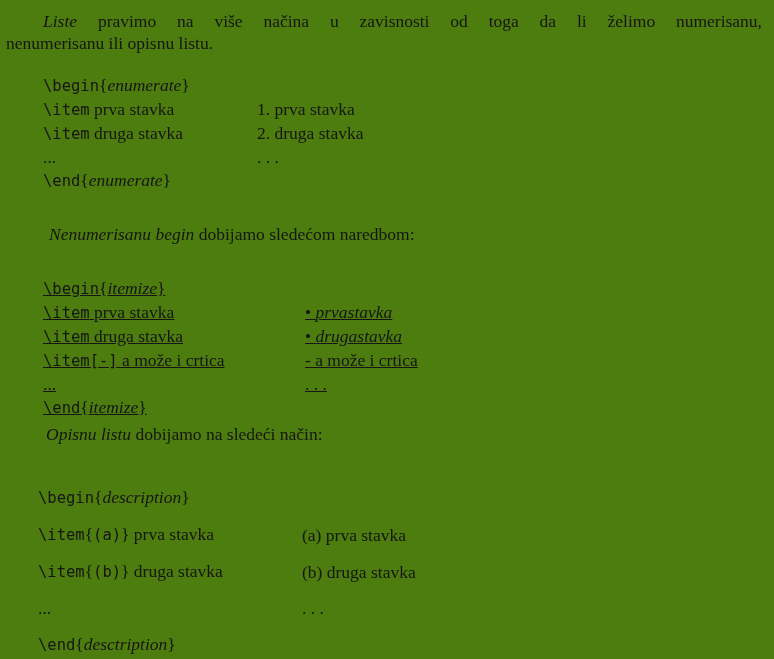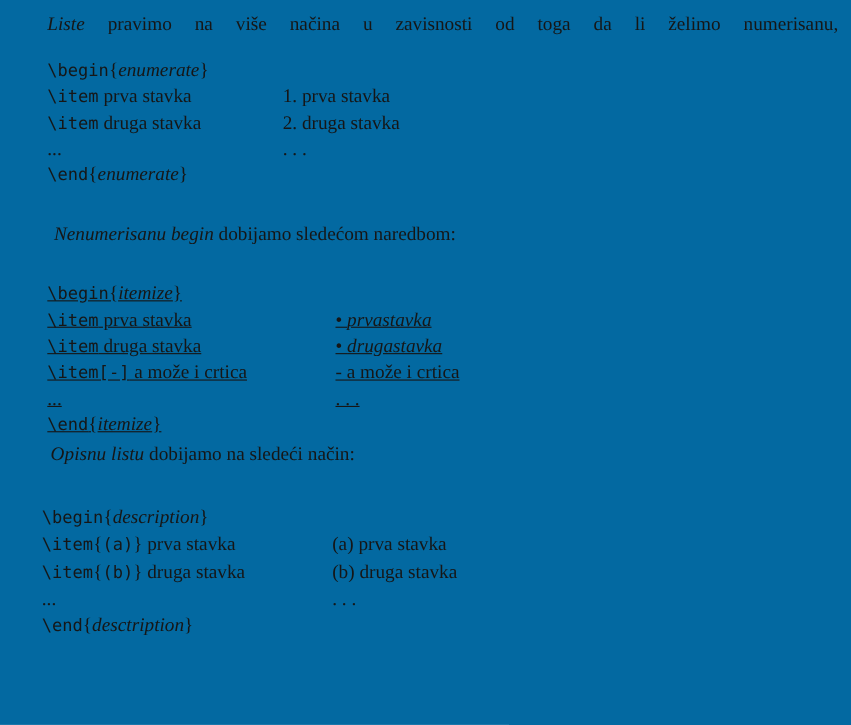--- a/index.html
+++ b/index.html
@@ -12,21 +12,21 @@
   }
   .page {
     position: relative;
     width: 774px;
     height: 659px;
     box-sizing: border-box;
     padding: 10px 12px 0 6px;
     font-family: "Liberation Serif", serif;
     font-size: 17.5px;
     color: #161616;
-    background: #0369a1;
+    background: #4d7c0f;
   }
   .f-rm { font-family: "Liberation Serif", serif; }
   .f-it { font-family: "Liberation Serif", serif; font-style: italic; }
   .f-tt { font-family: "DejaVu Sans Mono", monospace; font-size: 15.5px; }
 
   .intro { line-height: 22px; }
   .intro .just {
     text-align: justify;
     text-align-last: justify;
     padding-left: 37px;
@@ -35,33 +35,34 @@
   .heading { line-height: 22px; white-space: pre-wrap; }
   .h1m { margin: 25px 0 0 43px; }
   .h2m { margin: 30px 0 0 43px; }
   .h3m { margin: 3px 0 0 40px; }
 
   .codeblock { white-space: pre-wrap; }
   .b1 { margin: 20px 0 0 37px; }
   .b2 { margin: 32px 0 0 37px; text-decoration: underline; }
   .b3 { margin: 34px 0 0 32px; }
   .b1 .code-line, .b2 .code-line { line-height: 23px; }
-  .b3 .code-line { line-height: 24px; }
+  .b3 .code-line { line-height: 36px; align-items: flex-end; }
 
   .code-line { display: flex; align-items: baseline; }
   .code-left { display: inline-block; flex-shrink: 0; }
   .code-right { display: inline-block; }
 </style>
 </head>
 <body>
 
 <div class="page">
 
   <div class="intro">
     <div class="just"><span class="f-it">Liste</span><span class="f-rm"> pravimo na više načina u zavisnosti od toga da li želimo numerisanu,</span></div>
+    <div><span class="f-rm">nenumerisanu ili opisnu listu.</span></div>
   </div>
 
   <div class="codeblock b1"><div class="code-line"><span class="code-left" style="width: 214px;"><span class="f-tt">\begin</span><span class="f-rm">{</span><span class="f-it">enumerate</span><span class="f-rm">}</span></span><span class="code-right"></span></div><div class="code-line"><span class="code-left" style="width: 214px;"><span class="f-tt">\item</span><span class="f-rm"> prva stavka</span></span><span class="code-right"><span class="f-rm">1. prva stavka</span></span></div><div class="code-line"><span class="code-left" style="width: 214px;"><span class="f-tt">\item</span><span class="f-rm"> druga stavka</span></span><span class="code-right"><span class="f-rm">2. druga stavka</span></span></div><div class="code-line"><span class="code-left" style="width: 214px;"><span class="f-rm">...</span></span><span class="code-right"><span class="f-rm">. . .</span></span></div><div class="code-line"><span class="code-left" style="width: 214px;"><span class="f-tt">\end</span><span class="f-rm">{</span><span class="f-it">enumerate</span><span class="f-rm">}</span></span><span class="code-right"></span></div></div>
 
   <div class="heading h2m"><span class="f-it">Nenumerisanu begin</span><span class="f-rm"> dobijamo sledećom naredbom:</span></div>
   <div class="codeblock b2"><div class="code-line"><span class="code-left" style="width: 262px;"><span class="f-tt">\begin</span><span class="f-rm">{</span><span class="f-it">itemize</span><span class="f-rm">}</span></span><span class="code-right"></span></div><div class="code-line"><span class="code-left" style="width: 262px;"><span class="f-tt">\item</span><span class="f-rm"> prva stavka</span></span><span class="code-right"><span class="f-rm">• </span><span class="f-it">prvastavka</span></span></div><div class="code-line"><span class="code-left" style="width: 262px;"><span class="f-tt">\item</span><span class="f-rm"> druga stavka</span></span><span class="code-right"><span class="f-rm">• </span><span class="f-it">drugastavka</span></span></div><div class="code-line"><span class="code-left" style="width: 262px;"><span class="f-tt">\item[-]</span><span class="f-rm"> a može i crtica</span></span><span class="code-right"><span class="f-rm">- a može i crtica</span></span></div><div class="code-line"><span class="code-left" style="width: 262px;"><span class="f-rm">...</span></span><span class="code-right"><span class="f-rm">. . .</span></span></div><div class="code-line"><span class="code-left" style="width: 262px;"><span class="f-tt">\end</span><span class="f-rm">{</span><span class="f-it">itemize</span><span class="f-rm">}</span></span><span class="code-right"></span></div></div>
 
   <div class="heading h3m"><span class="f-it">Opisnu listu</span><span class="f-rm"> dobijamo na sledeći način:</span></div>
   <div class="codeblock b3"><div class="code-line"><span class="code-left" style="width: 264px;"><span class="f-tt">\begin</span><span class="f-rm">{</span><span class="f-it">description</span><span class="f-rm">}</span></span><span class="code-right"></span></div><div class="code-line"><span class="code-left" style="width: 264px;"><span class="f-tt">\item</span><span class="f-rm">{</span><span class="f-tt">(a)</span><span class="f-rm">}</span><span class="f-rm"> prva stavka</span></span><span class="code-right"><span class="f-rm">(a) prva stavka</span></span></div><div class="code-line"><span class="code-left" style="width: 264px;"><span class="f-tt">\item</span><span class="f-rm">{</span><span class="f-tt">(b)</span><span class="f-rm">}</span><span class="f-rm"> druga stavka</span></span><span class="code-right"><span class="f-rm">(b) druga stavka</span></span></div><div class="code-line"><span class="code-left" style="width: 264px;"><span class="f-rm">...</span></span><span class="code-right"><span class="f-rm">. . .</span></span></div><div class="code-line"><span class="code-left" style="width: 264px;"><span class="f-tt">\end</span><span class="f-rm">{</span><span class="f-it">desctription</span><span class="f-rm">}</span></span><span class="code-right"></span></div></div>
 

